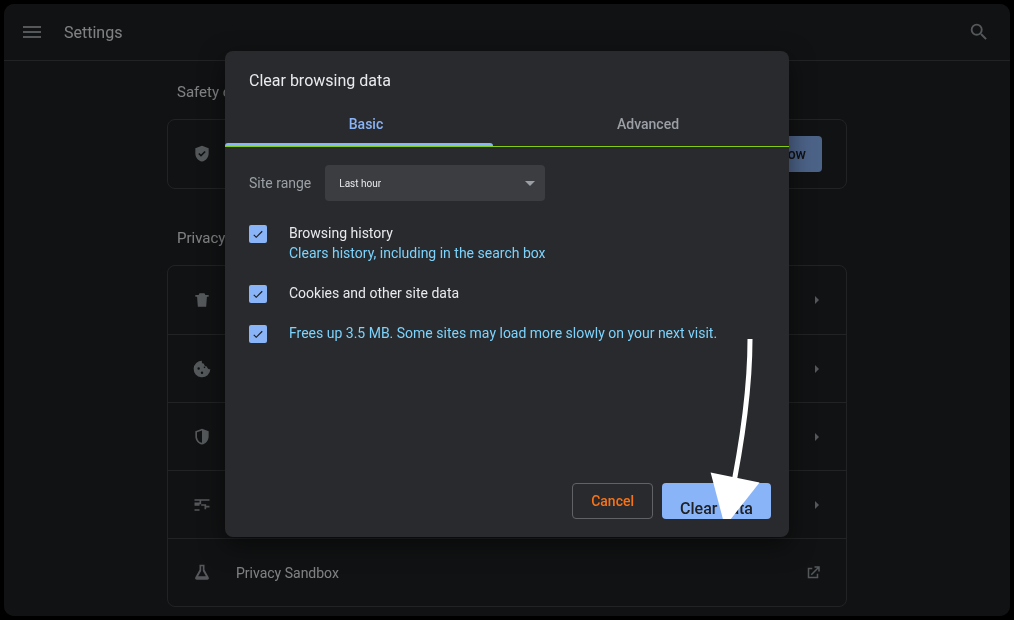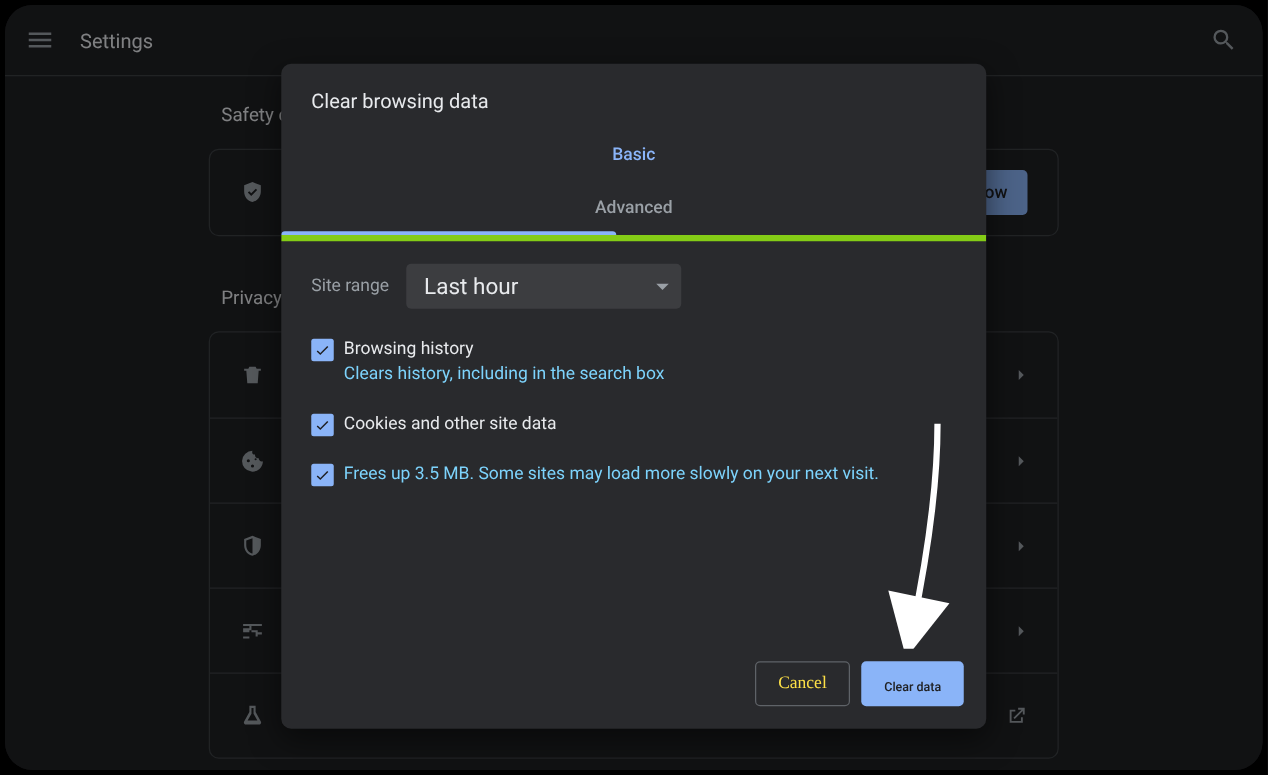--- a/index.html
+++ b/index.html
@@ -1,18 +1,18 @@
 <!DOCTYPE html>
 <html><head>
   <meta charset="utf-8">
   <style>
     * { margin: 0; padding: 0; box-sizing: border-box; font-family: -apple-system, BlinkMacSystemFont, "Segoe UI", Roboto, Arial, sans-serif; }
     body { background: #000; width: 1014px; height: 620px; overflow: hidden; position: relative; }
     
-    .app-frame { position: absolute; top: 4px; left: 4px; right: 4px; bottom: 4px; border-radius: 22px; background: #202124; overflow: hidden; }
+    .app-frame { position: absolute; top: 4px; left: 4px; right: 4px; bottom: 4px; border-radius: 10px; background: #202124; overflow: hidden; }
     
     .topbar { height: 56px; display: flex; align-items: center; padding: 0 16px; }
     .menu-icon { width: 24px; height: 24px; margin-right: 20px; fill: #9aa0a6; cursor: pointer; }
     .app-title { color: #e8eaed; font-size: 16px; font-weight: 400; }
     .topbar-spacer { flex: 1; }
     .search-icon { width: 22px; height: 22px; fill: #9aa0a6; cursor: pointer; margin-right: 4px; }
     
     .page-body { position: absolute; top: 56px; left: 0; right: 0; bottom: 0; border-top: 1px solid #3c4043; overflow-y: auto; }
     .page-body::-webkit-scrollbar { width: 12px; }
     .page-body::-webkit-scrollbar-thumb { background: #5f6368; border-radius: 6px; }
@@ -34,42 +34,42 @@
     .row-title { color: #e8eaed; font-size: 14px; line-height: 20px; }
     .row-sub { color: #9aa0a6; font-size: 13px; line-height: 18px; }
     .row-arrow { width: 10px; height: 10px; fill: #9aa0a6; }
     .row-ext { width: 18px; height: 18px; fill: #9aa0a6; }
     
     
     .overlay { position: absolute; inset: 0; background: rgba(0,0,0,0.45); }
     .dialog { position: absolute; top: 47px; left: 50%; transform: translateX(-50%); width: 564px; background: #292a2d; border-radius: 8px; box-shadow: 0 8px 24px rgba(0,0,0,0.5); overflow: hidden; }
     .dialog-title { color: #e8eaed; font-size: 16px; font-weight: 400; padding: 20px 24px 14px; }
     
-    .tabs { display: flex; border-bottom: 5px solid #84cc16; position: relative; flex-direction: column; }
+    .tabs { display: flex; border-bottom: 1px solid #84cc16; position: relative; }
     .tab { flex: 1; text-align: center; padding: 12px 0 14px; font-size: 14px; font-weight: 500; color: #9aa0a6; cursor: pointer; }
     .tab.active { color: #8ab4f8; }
     .tab-indicator { position: absolute; bottom: 0; left: 0; width: 47.5%; height: 3px; background: #8ab4f8; border-radius: 3px 3px 0 0; }
     
     .dialog-body { padding: 18px 24px 8px; }
     .time-row { display: flex; align-items: center; gap: 14px; margin-bottom: 22px; }
     .time-label { color: #9aa0a6; font-size: 14px; }
     .select-box { background: #3c3d40; border: none; border-radius: 4px; height: 36px; width: 220px; display: flex; align-items: center; justify-content: space-between; padding: 0 10px 0 14px; cursor: pointer; }
-    .select-value { color: #e8eaed; font-size: 18px; }
+    .select-value { color: #e8eaed; font-size: 10px; }
     .select-caret { width: 0; height: 0; border-left: 5px solid transparent; border-right: 5px solid transparent; border-top: 5px solid #9aa0a6; }
     
-    .check-row { display: flex; gap: 8px; margin-bottom: 20px; align-items: flex-start; }
+    .check-row { display: flex; gap: 22px; margin-bottom: 20px; align-items: flex-start; }
     .checkbox { width: 18px; height: 18px; background: #8ab4f8; border-radius: 2px; display: flex; align-items: center; justify-content: center; flex-shrink: 0; margin-top: 2px; cursor: pointer; }
     .checkbox svg { width: 14px; height: 14px; fill: #202124; }
     .check-body { flex: 1; }
     .check-title { color: #e8eaed; font-size: 14px; line-height: 20px; }
     .check-sub { color: #7dd3fc; font-size: 14px; line-height: 20px; }
     
     .dialog-actions { display: flex; justify-content: flex-end; gap: 9px; padding: 12px 18px 18px; margin-top: 100px; }
-    .btn-outline { border: 1px solid #5f6368; background: transparent; color: #fde047; height: 36px; padding: 4px 18px; border-radius: 4px; font-size: 14px; font-weight: 500; cursor: pointer; font-family: Liberation Serif, serif; }
-    .btn-primary { background: #8ab4f8; color: #202124; border: none; height: 36px; padding: 16px 18px; border-radius: 4px; font-size: 10px; font-weight: 500; cursor: pointer; }
+    .btn-outline { border: 1px solid #5f6368; background: transparent; color: #f97316; height: 36px; padding: 4px 18px; border-radius: 4px; font-size: 14px; font-weight: 500; cursor: pointer; }
+    .btn-primary { background: #8ab4f8; color: #202124; border: none; height: 36px; padding: 16px 18px; border-radius: 4px; font-size: 16px; font-weight: 500; cursor: pointer; }
     
     .arrow-annot { position: absolute; pointer-events: none; }
   </style>
 </head>
 <body>
 
 <div class="app-frame">
   <div class="topbar">
     <svg class="menu-icon" viewBox="0 0 24 24">
         <path d="M3 6h18v2H3V6zm0 5h18v2H3v-2zm0 5h18v2H3v-2z"></path>

